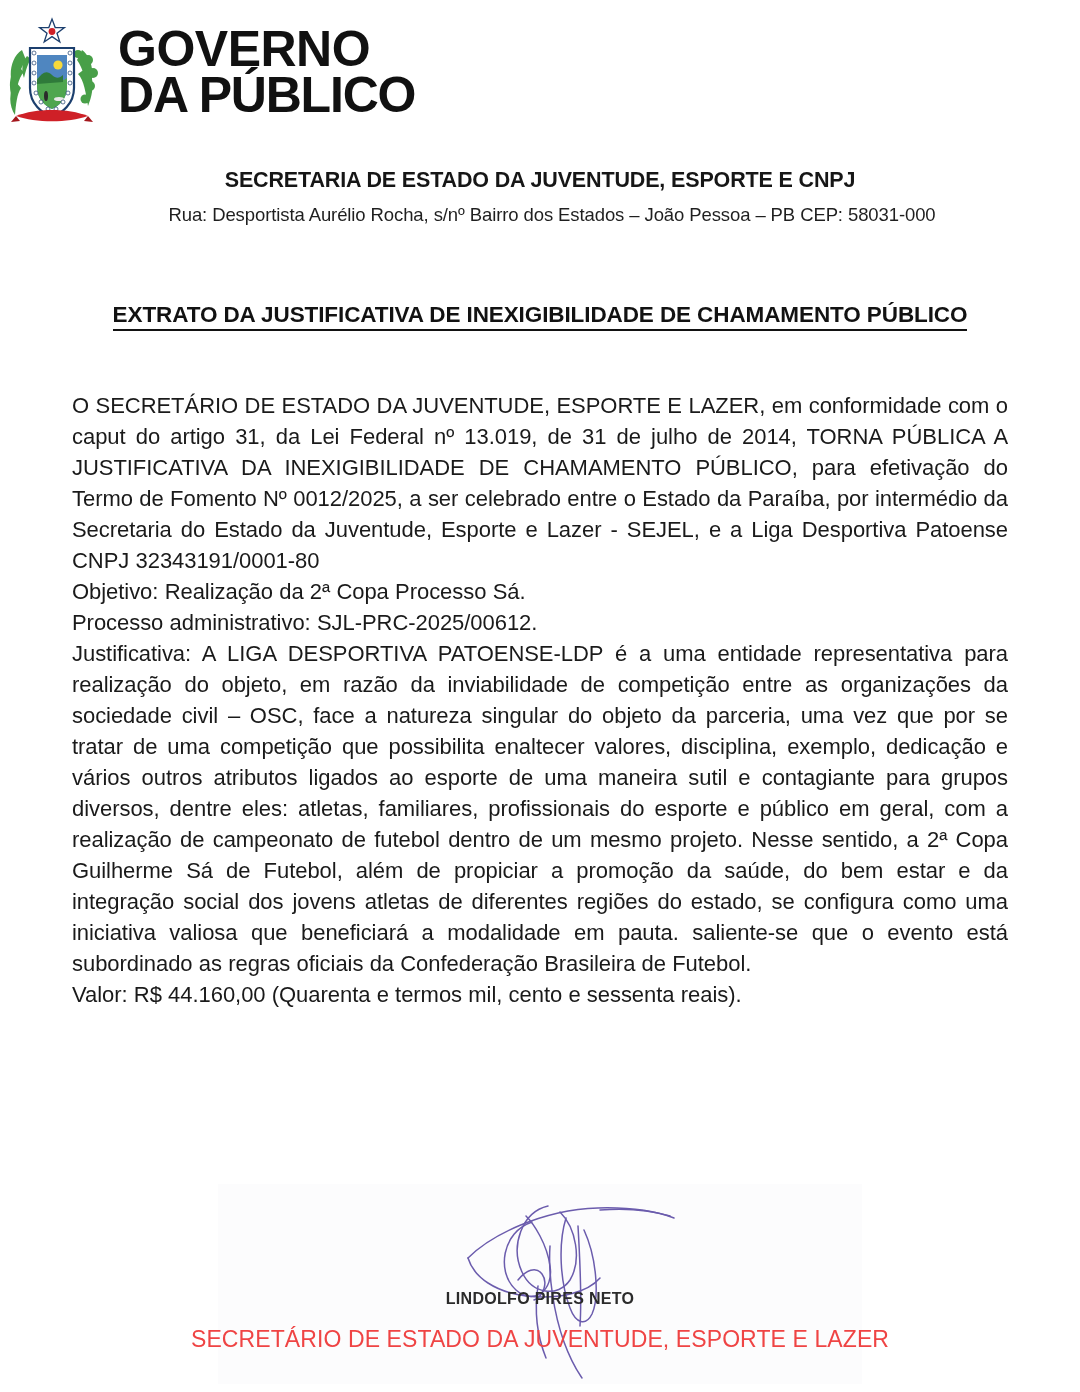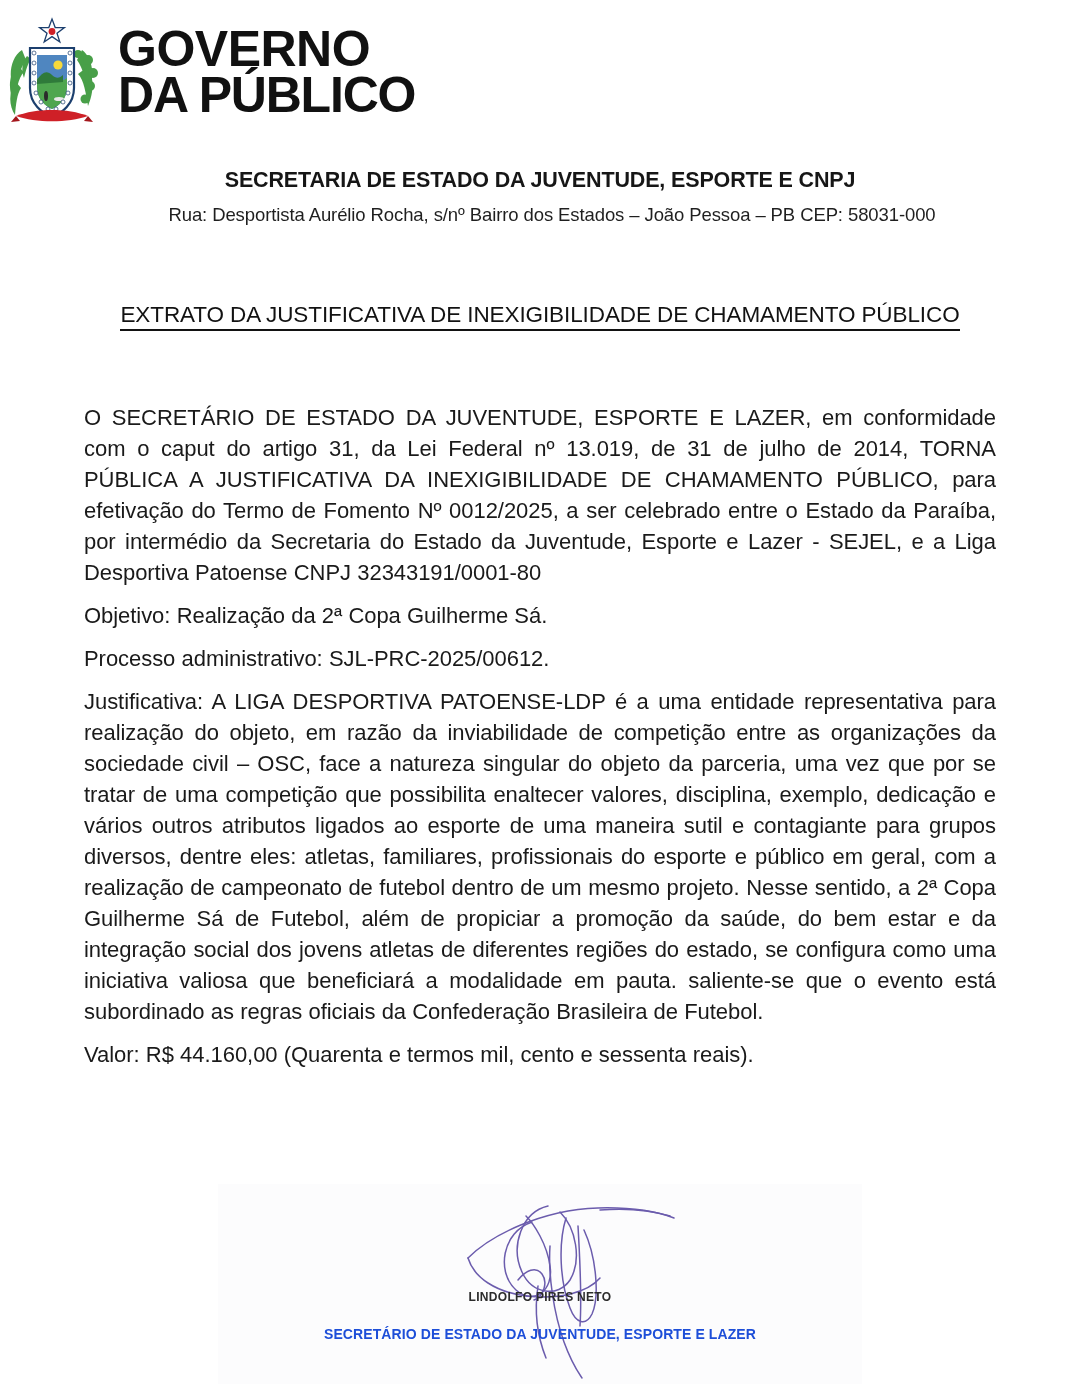--- a/index.html
+++ b/index.html
@@ -73,42 +73,42 @@
     color: #1f1f1f;
     letter-spacing: -0.1px;
     padding-left: 24px;
   }
 
   
   .doc-title {
     margin-top: 76px;
     text-align: center;
     font-size: 22.5px;
-    font-weight: normal;
+    font-weight: bold;
     color: #121212;
     letter-spacing: -0.1px;
   }
   .doc-title span {
     border-bottom: 2.5px solid #121212;
     padding-bottom: 2px;
   }
 
   
   .body-block {
     margin: 0 auto;
     width: 936px;
     padding-top: 62px;
   }
   .para {
     font-size: 22px;
     line-height: 31px;
     color: #1a1a1a;
     text-align: justify;
     text-justify: inter-word;
-    margin: 12px;
+    margin: 0;
     letter-spacing: -0.05px;
     word-spacing: 0.2px;
   }
   .para.last-left { text-align: left; }
   .para + .para { margin-top: 0; }
   .spacer-para { height: 31px; }
 
   
   .signature-area {
     position: absolute;
@@ -132,34 +132,34 @@
     width: 290px;
     height: 200px;
     pointer-events: none;
   }
   .sig-name {
     position: absolute;
     left: 0;
     right: 0;
     top: 122px;
     text-align: center;
-    font-size: 12px;
+    font-size: 16px;
     font-weight: bold;
     color: #2b2b2b;
     letter-spacing: 0.3px;
   }
   .sig-role {
     position: absolute;
     left: 0;
     right: 0;
     top: 158px;
     text-align: center;
-    font-size: 14px;
-    font-weight: bold;
-    color: #1d4ed8;
+    font-size: 23px;
+    font-weight: normal;
+    color: #ef4444;
     letter-spacing: 0.1px;
   }
 </style>
 </head>
 <body>
 
 <div class="page">
 
   <div class="letterhead">
 
@@ -233,21 +233,21 @@
     <div class="org-name">SECRETARIA DE ESTADO DA JUVENTUDE, ESPORTE E CNPJ</div>
     <div class="org-address">Rua: Desportista Aurélio Rocha, s/nº Bairro dos Estados – João Pessoa – PB CEP: 58031-000</div>
   </div>
 
   <div class="doc-title">
     <span>EXTRATO DA JUSTIFICATIVA DE INEXIGIBILIDADE DE CHAMAMENTO PÚBLICO</span>
   </div>
 
   <div class="body-block">
     <p class="para">O SECRETÁRIO DE ESTADO DA JUVENTUDE, ESPORTE E LAZER, em conformidade com o caput do artigo 31, da Lei Federal nº 13.019, de 31 de julho de 2014, TORNA PÚBLICA A JUSTIFICATIVA DA INEXIGIBILIDADE DE CHAMAMENTO PÚBLICO, para efetivação do Termo de Fomento Nº 0012/2025, a ser celebrado entre o Estado da Paraíba, por intermédio da Secretaria do Estado da Juventude, Esporte e Lazer - SEJEL, e a Liga Desportiva Patoense CNPJ 32343191/0001-80</p>
-    <p class="para last-left">Objetivo: Realização da 2ª Copa Guilherme Sá.</p>
+    <p class="para last-left">Objetivo: Realização da 2ª Copa Processo Sá.</p>
     <p class="para last-left">Processo administrativo: SJL-PRC-2025/00612.</p>
     <p class="para">Justificativa: A LIGA DESPORTIVA PATOENSE-LDP é a uma entidade representativa para realização do objeto, em razão da inviabilidade de competição entre as organizações da sociedade civil – OSC, face a natureza singular do objeto da parceria, uma vez que por se tratar de uma competição que possibilita enaltecer valores, disciplina, exemplo, dedicação e vários outros atributos ligados ao esporte de uma maneira sutil e contagiante para grupos diversos, dentre eles: atletas, familiares, profissionais do esporte e público em geral, com a realização de campeonato de futebol dentro de um mesmo projeto. Nesse sentido, a 2ª Copa Guilherme Sá de Futebol, além de propiciar a promoção da saúde, do bem estar e da integração social dos jovens atletas de diferentes regiões do estado, se configura como uma iniciativa valiosa que beneficiará a modalidade em pauta. saliente-se que o evento está subordinado as regras oficiais da Confederação Brasileira de Futebol.</p>
     <p class="para last-left">Valor: R$ 44.160,00 (Quarenta e termos mil, cento e sessenta reais).</p>
     <div class="spacer-para"></div>
   </div>
 
   <div class="signature-area">
     <div class="scan-patch"></div>
 
     <svg class="sig-svg" viewBox="0 0 290 200" aria-hidden="true">

